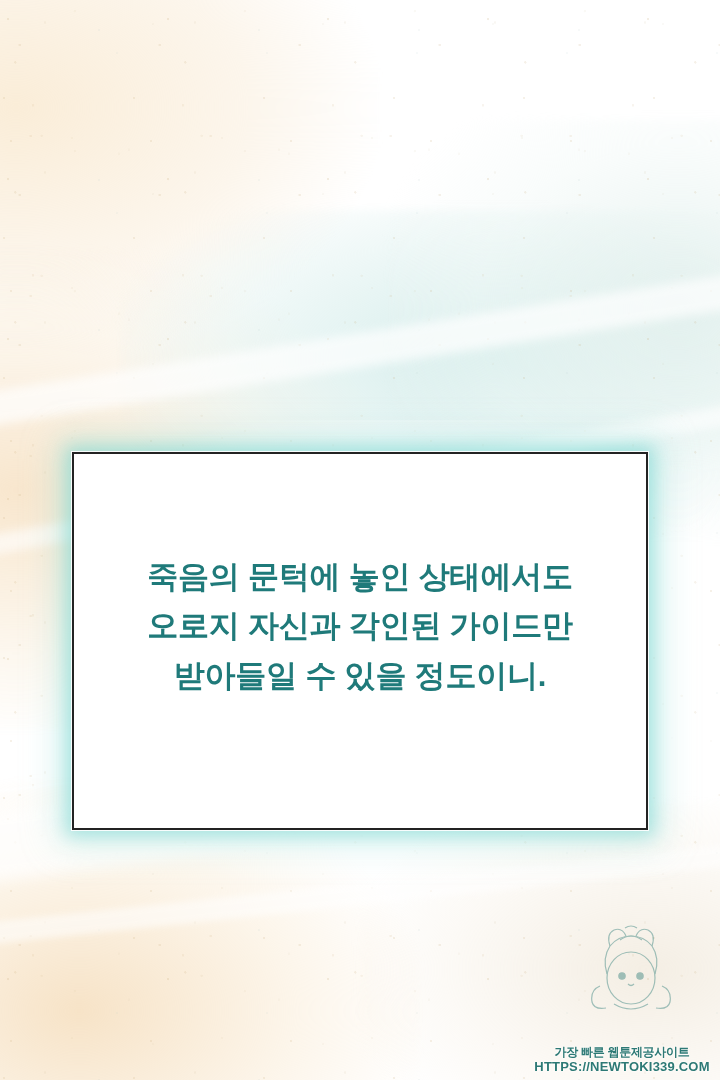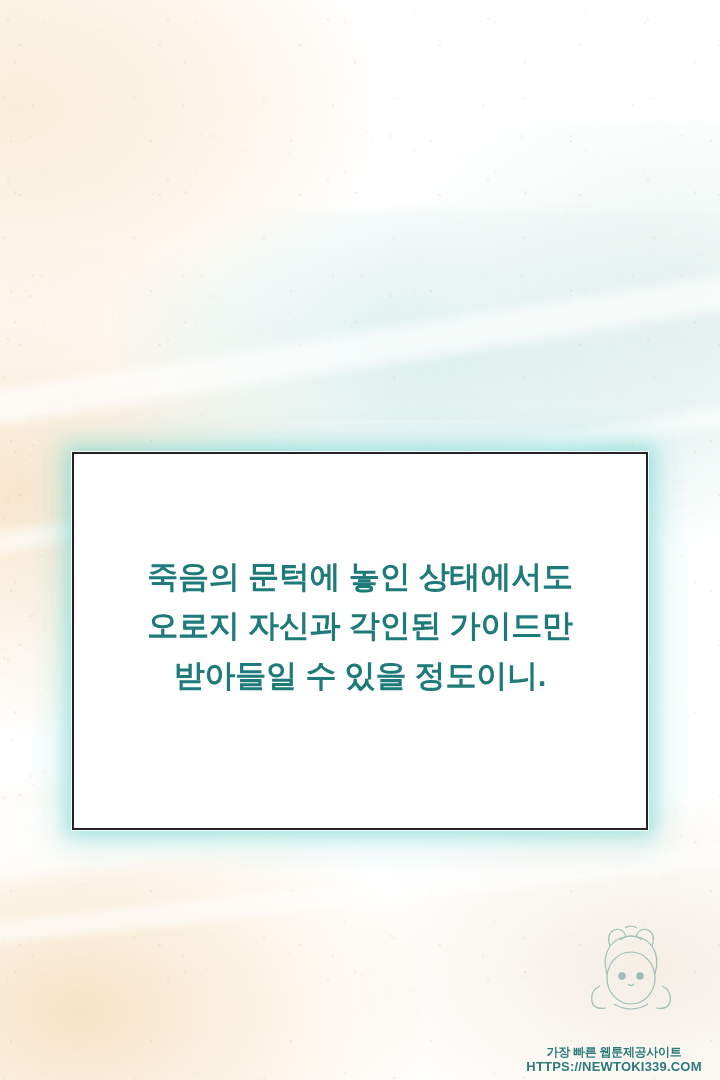--- a/index.html
+++ b/index.html
@@ -196,21 +196,21 @@
     font-size: 31px;
     font-weight: 700;
     line-height: 1.6;
     letter-spacing: -0.2px;
     white-space: pre-line;
   }
 
   
   #watermark {
     position: absolute;
-    right: 8px;
+    right: 0;
     bottom: 6px;
     width: 196px;
     text-align: center;
     opacity: .92;
   }
   #wm-mascot {
     position: absolute;
     right: 34px;
     bottom: 70px;
     width: 110px;

